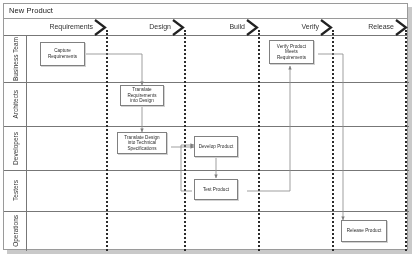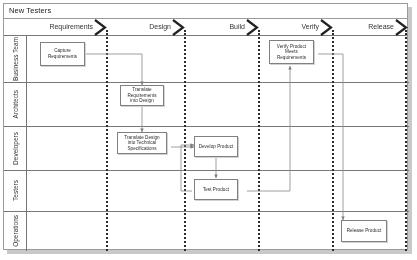--- a/index.html
+++ b/index.html
@@ -56,21 +56,21 @@
 </style>
 </head>
 <body>
 
 <div id="stage">
   <div id="shadow"></div>
 
   <div id="frame">
 
     <div id="titlebar">
-      <div id="titletext">New Testers</div>
+      <div id="titletext">New Product</div>
     </div>
 
     <div id="phaseband">
 
       <div class="phase" style="left:20px;width:83px;">
         <div class="lbl">Requirements</div>
         <svg class="chev" viewBox="0 0 13 17">
           <path d="M1,1 L11,8.5 L1,16" fill="none" stroke="#222" stroke-width="2.2"></path>
         </svg>
       </div>

